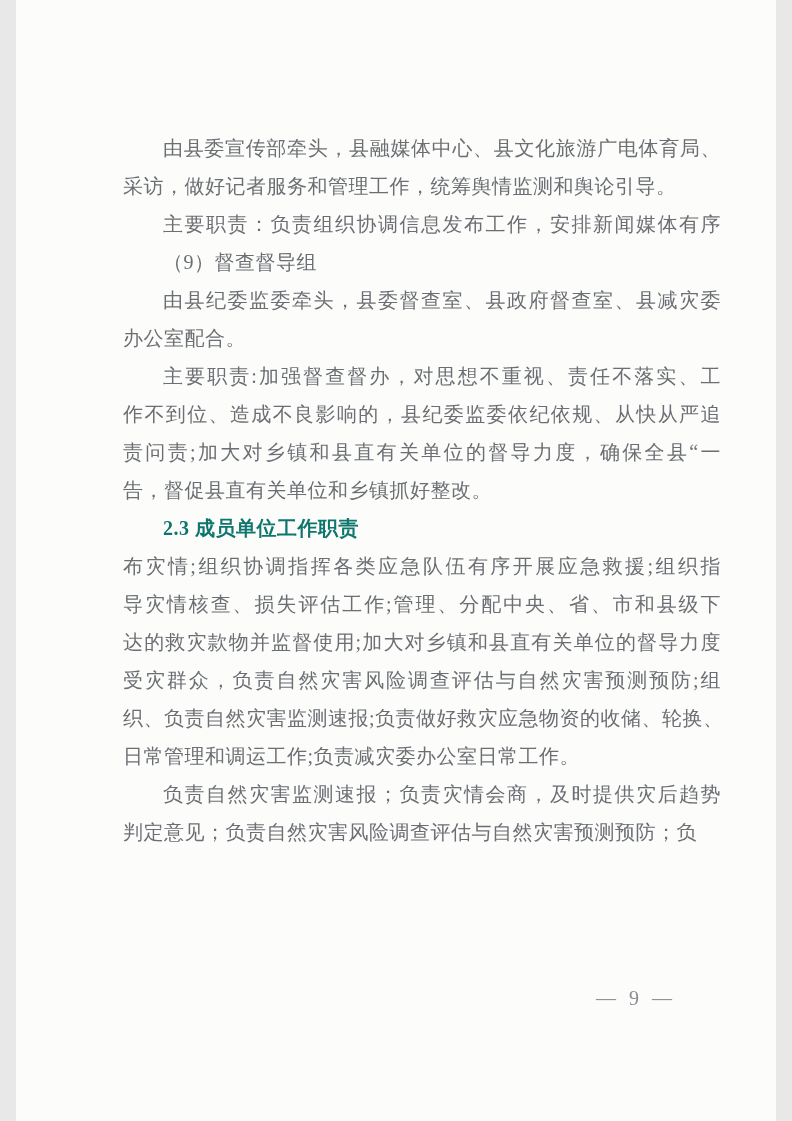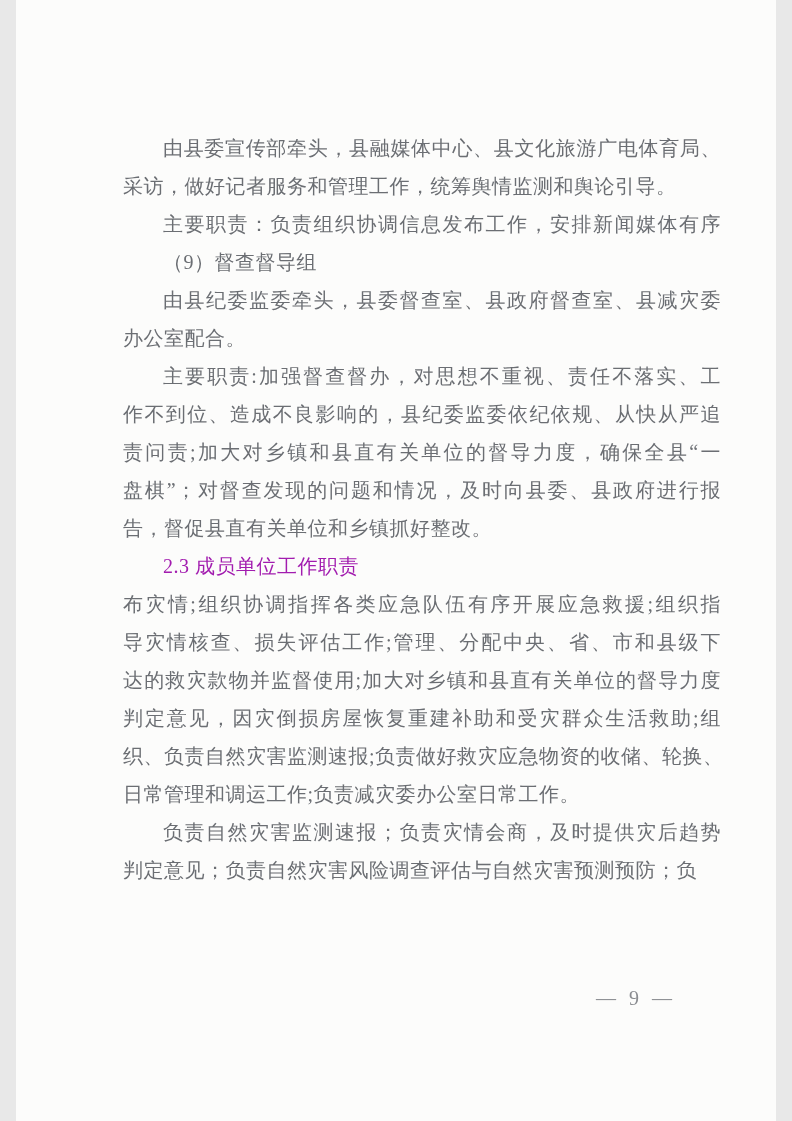--- a/index.html
+++ b/index.html
@@ -33,22 +33,22 @@
     white-space: nowrap;
   }
   .line.first {
     text-indent: 2em;
   }
   .line.last {
     text-align-last: left;
   }
   .line .bold,
   .line.heading span {
-    font-weight: 400;
-    color: #a21caf;
+    font-weight: 700;
+    color: #0f766e;
   }
   .footer {
     position: absolute;
     top: 984px;
     right: 100px;
     font-size: 20px;
     line-height: 28px;
     color: #8a8c90;
     letter-spacing: 4px;
   }
@@ -60,26 +60,25 @@
   <div class="content">
       <div class="line first"><span>由县委宣传部牵头，县融媒体中心、县文化旅游广电体育局、</span></div>
       <div class="line last"><span>采访，做好记者服务和管理工作，统筹舆情监测和舆论引导。</span></div>
       <div class="line first"><span>主要职责：负责组织协调信息发布工作，安排新闻媒体有序</span></div>
       <div class="line first last"><span>（9）督查督导组</span></div>
       <div class="line first"><span>由县纪委监委牵头，县委督查室、县政府督查室、县减灾委</span></div>
       <div class="line last"><span>办公室配合。</span></div>
       <div class="line first"><span>主要职责:加强督查督办，对思想不重视、责任不落实、工</span></div>
       <div class="line"><span>作不到位、造成不良影响的，县纪委监委依纪依规、从快从严追</span></div>
       <div class="line"><span>责问责;加大对乡镇和县直有关单位的督导力度，确保全县“一</span></div>
-      <div class="line"><span>盘棋”；对督查发现的问题和情况，及时向县委、县政府进行报</span></div>
       <div class="line last"><span>告，督促县直有关单位和乡镇抓好整改。</span></div>
       <div class="line first last heading"><span class="bold">2.3 成员单位工作职责</span></div>
       <div class="line"><span>布灾情;组织协调指挥各类应急队伍有序开展应急救援;组织指</span></div>
       <div class="line"><span>导灾情核查、损失评估工作;管理、分配中央、省、市和县级下</span></div>
       <div class="line"><span>达的救灾款物并监督使用;加大对乡镇和县直有关单位的督导力度</span></div>
-      <div class="line"><span>判定意见，因灾倒损房屋恢复重建补助和受灾群众生活救助;组</span></div>
+      <div class="line"><span>受灾群众，负责自然灾害风险调查评估与自然灾害预测预防;组</span></div>
       <div class="line"><span>织、负责自然灾害监测速报;负责做好救灾应急物资的收储、轮换、</span></div>
       <div class="line last"><span>日常管理和调运工作;负责减灾委办公室日常工作。</span></div>
       <div class="line first"><span>负责自然灾害监测速报；负责灾情会商，及时提供灾后趋势</span></div>
       <div class="line last"><span>判定意见；负责自然灾害风险调查评估与自然灾害预测预防；负</span></div>
     </div>
   <div class="footer">— 9 —</div>
 </div>
 
 </body></html>

